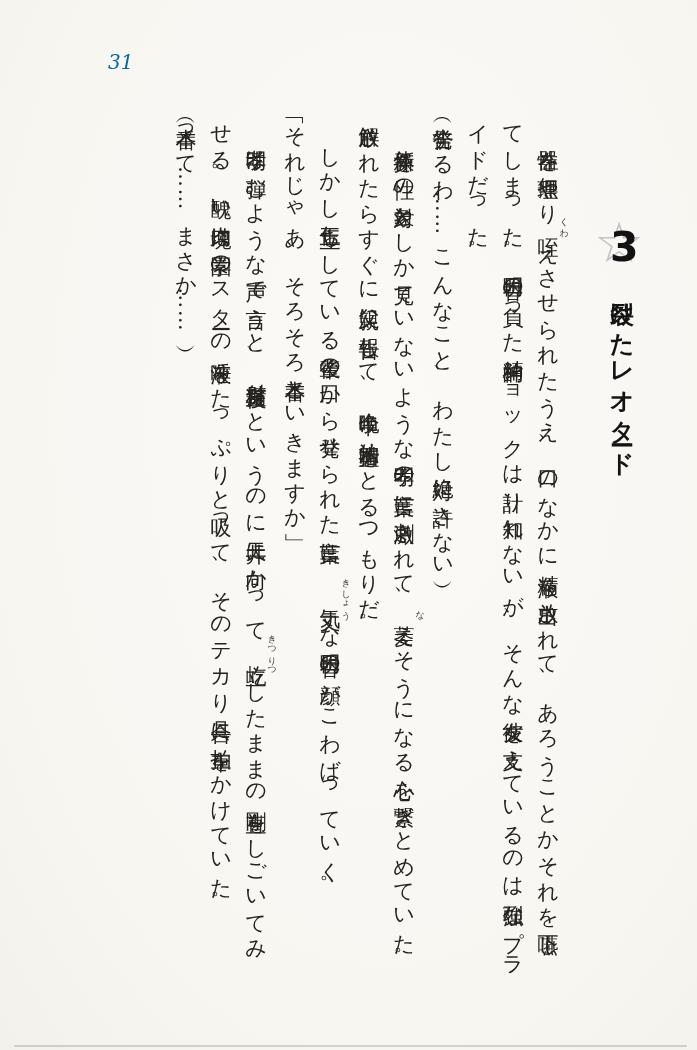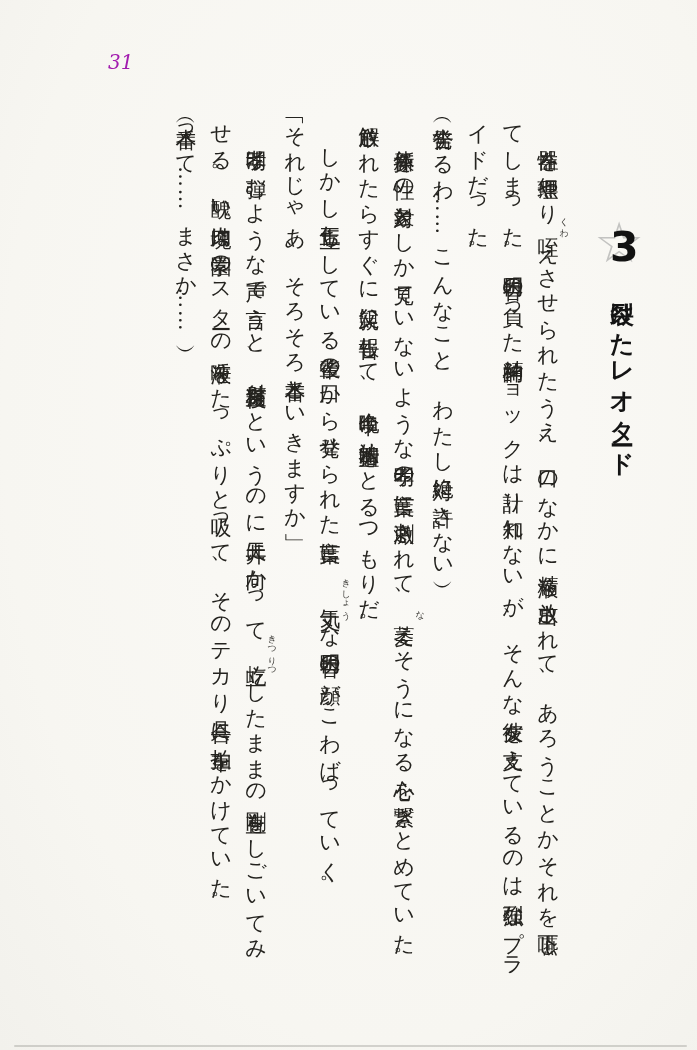--- a/index.html
+++ b/index.html
@@ -9,21 +9,21 @@
     overflow: hidden;
     background: #f8f7f3;
     background-image: radial-gradient(ellipse at 55% 40%, #fbfaf7 0%, #f7f6f1 70%, #f2f1ec 100%);
     font-family: "DejaVu Serif", "Liberation Serif", serif;
     color: #24231f;
   }
   .page-number {
     position: absolute; top: 50px; left: 108px;
     font-style: italic;
     font-size: 20px;
-    color: #a21caf;
+    color: #0369a1;
   }
   
   .chapter-heading {
     position: absolute; top: 219px; right: 50px;
     width: 50px;
     display: flex; flex-direction: column; align-items: center;
   }
   .chapter-num-wrap { position: relative; width: 50px; height: 56px; }
   .chapter-star {
     position: absolute; top: -4px; left: -3px;

